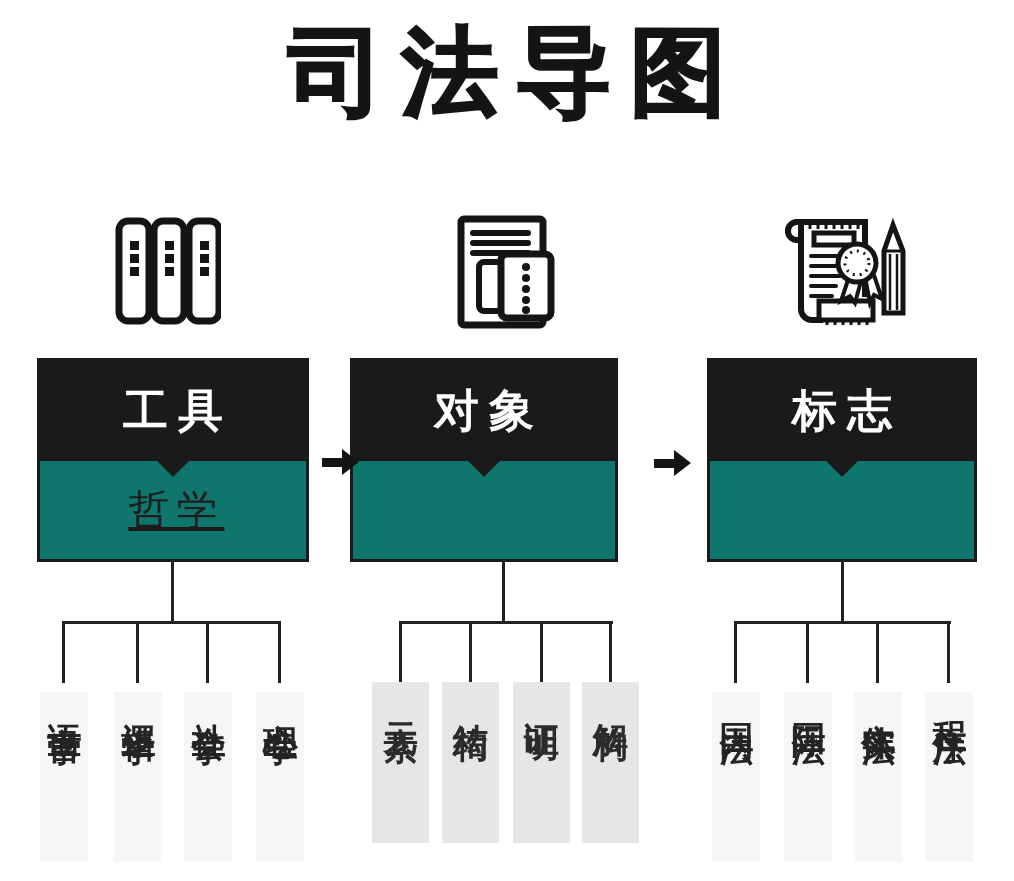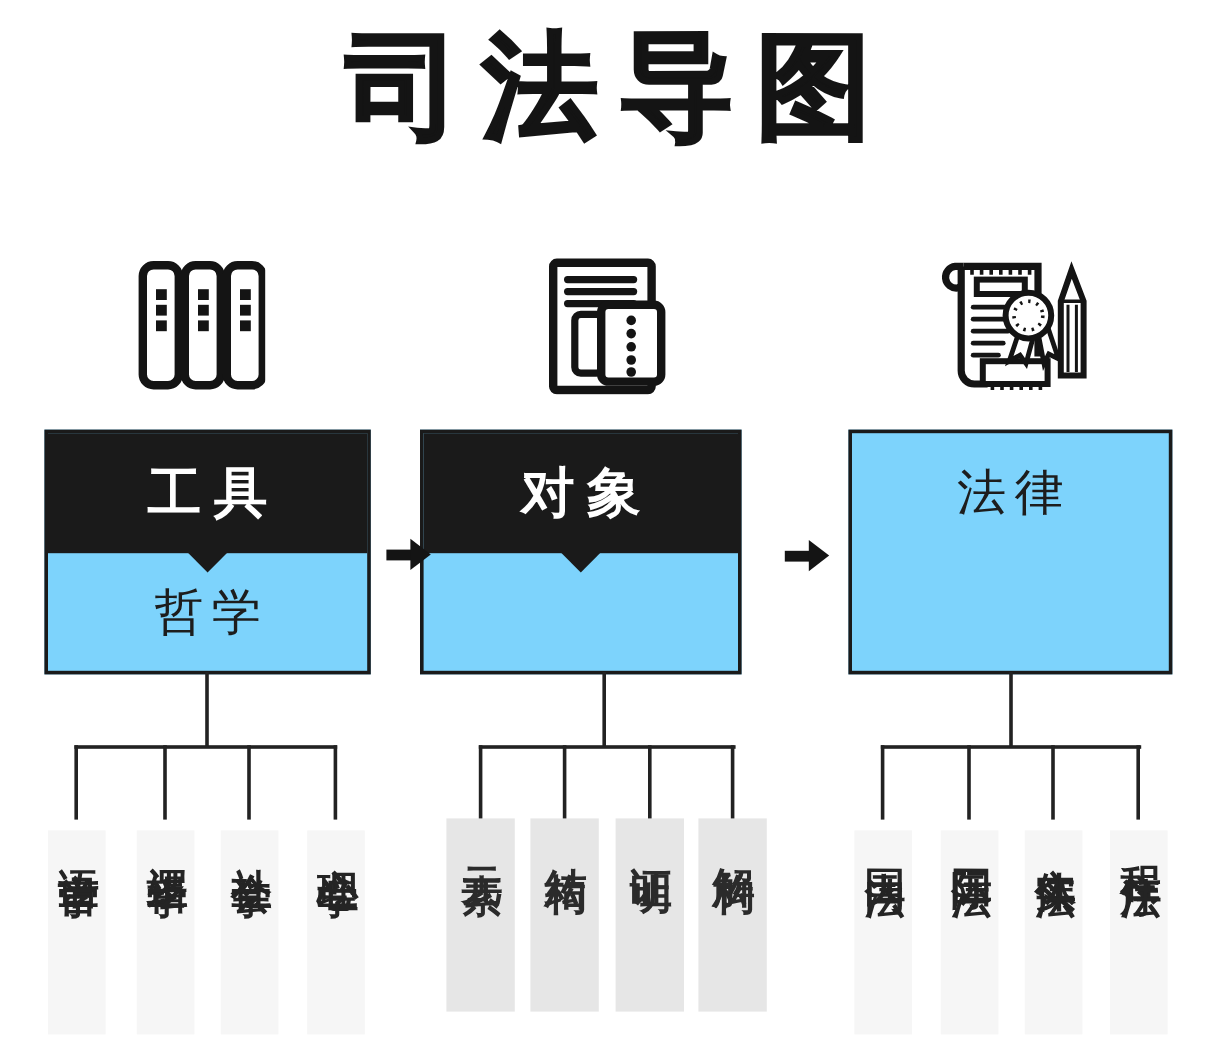--- a/index.html
+++ b/index.html
@@ -14,21 +14,21 @@
 
   
   .icon{position:absolute;}
   .icon svg{display:block;}
   #icon-1{left:115px;top:217px;}
   #icon-2{left:455px;top:214px;}
   #icon-3{left:777px;top:213px;}
 
   
   .card{position:absolute;top:358px;height:204px;box-sizing:border-box;
-        border:3px solid #1a1a1a;background:#7dd3fc;}
+        border:3px solid #1a1a1a;background:#0f766e;text-decoration:underline;}
   #card-1{left:37px;width:272px;}
   #card-2{left:350px;width:268px;}
   #card-3{left:707px;width:270px;}
   .card-header{position:relative;height:100px;background:#1a1a1a;color:#ffffff;
         display:flex;align-items:center;justify-content:center;
         font-size:45px;font-weight:600;letter-spacing:10px;text-indent:10px;}
   .card-header::after{content:"";position:absolute;left:50%;bottom:-16px;transform:translateX(-50%);
         width:0;height:0;border-left:17px solid transparent;border-right:17px solid transparent;
         border-top:17px solid #1a1a1a;}
   .card-body{height:98px;display:flex;align-items:center;justify-content:center;
@@ -164,21 +164,21 @@
   <div class="card" id="card-1">
     <div class="card-header">工具</div>
     <div class="card-body">哲学</div>
   </div>
 
   <div class="card" id="card-2">
     <div class="card-header">对象</div>
   </div>
 
   <div class="card" id="card-3">
-    <div class="card-body">法律</div>
+    <div class="card-header">标志</div>
   </div>
 
   <div class="arrow" id="arrow-1">
     <div class="shaft"></div>
     <div class="head"></div>
   </div>
   <div class="arrow" id="arrow-2">
     <div class="shaft"></div>
     <div class="head"></div>
   </div>

